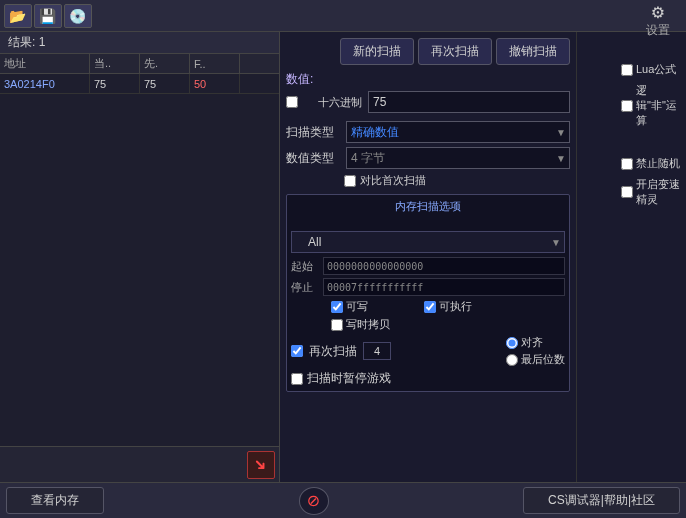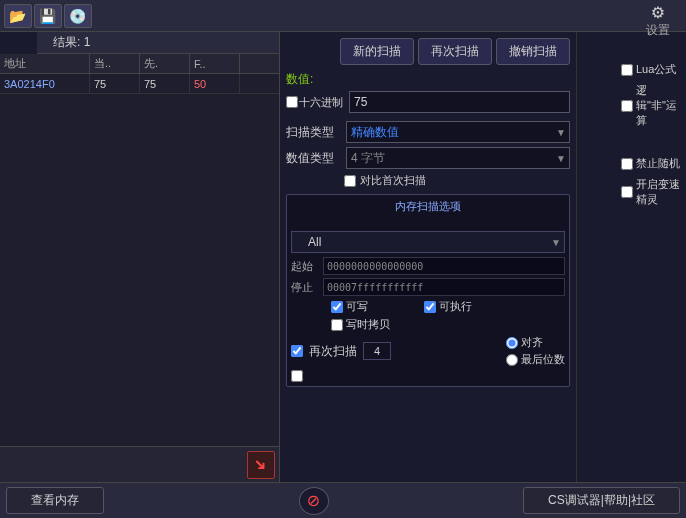--- a/index.html
+++ b/index.html
@@ -56,28 +56,27 @@
     }
     
     .left-panel {
       width: 280px;
       border-right: 1px solid #444;
       display: flex;
       flex-direction: column;
     }
     .results-bar {
       background: #2a2a3e;
-      padding: 2px 16px;
+      padding: 2px 8px;
       border-bottom: 1px solid #444;
       font-size: 12px;
       color: #d0d0d0;
       height: 22px;
       display: flex;
       align-items: center;
-      margin-left: 37px;
     }
     .table-header {
       display: flex;
       background: #252535;
       border-bottom: 1px solid #444;
       height: 20px;
     }
     .th-cell {
       padding: 2px 4px;
       border-right: 1px solid #444;
@@ -155,33 +154,33 @@
       cursor: pointer;
       font-size: 12px;
       font-family: inherit;
     }
     
     .value-section {
       padding: 2px 6px 4px 6px;
     }
     .value-label {
       font-size: 12px;
-      color: #84cc16;
+      color: #c4b5fd;
       margin-bottom: 3px;
     }
     .value-row {
       display: flex;
       align-items: center;
       gap: 6px;
       margin-bottom: 4px;
     }
     .hex-checkbox {
       display: flex;
       align-items: center;
-      gap: 1px;
+      gap: 20px;
       font-size: 11px;
     }
     .value-input {
       flex: 1;
       height: 22px;
       background: #111122;
       border: 1px solid #556;
       color: #d0d0d0;
       padding: 2px 4px;
       font-size: 12px;
@@ -533,20 +532,21 @@
                 <span>对齐</span>
               </div>
               <div class="radio-row">
                 <input type="radio" name="align" style="">
                 <span>最后位数</span>
               </div>
             </div>
           </div>
           <div class="pause-scan-row">
             <input type="checkbox" style="">
+            <span>扫描时暂停游戏</span>
           </div>
         </div>
       </div>
 
       <div class="extra-options-col">
         <div class="check-row">
           <input type="checkbox" style="">
           <span>Lua公式</span>
         </div>
         <div class="check-row">

